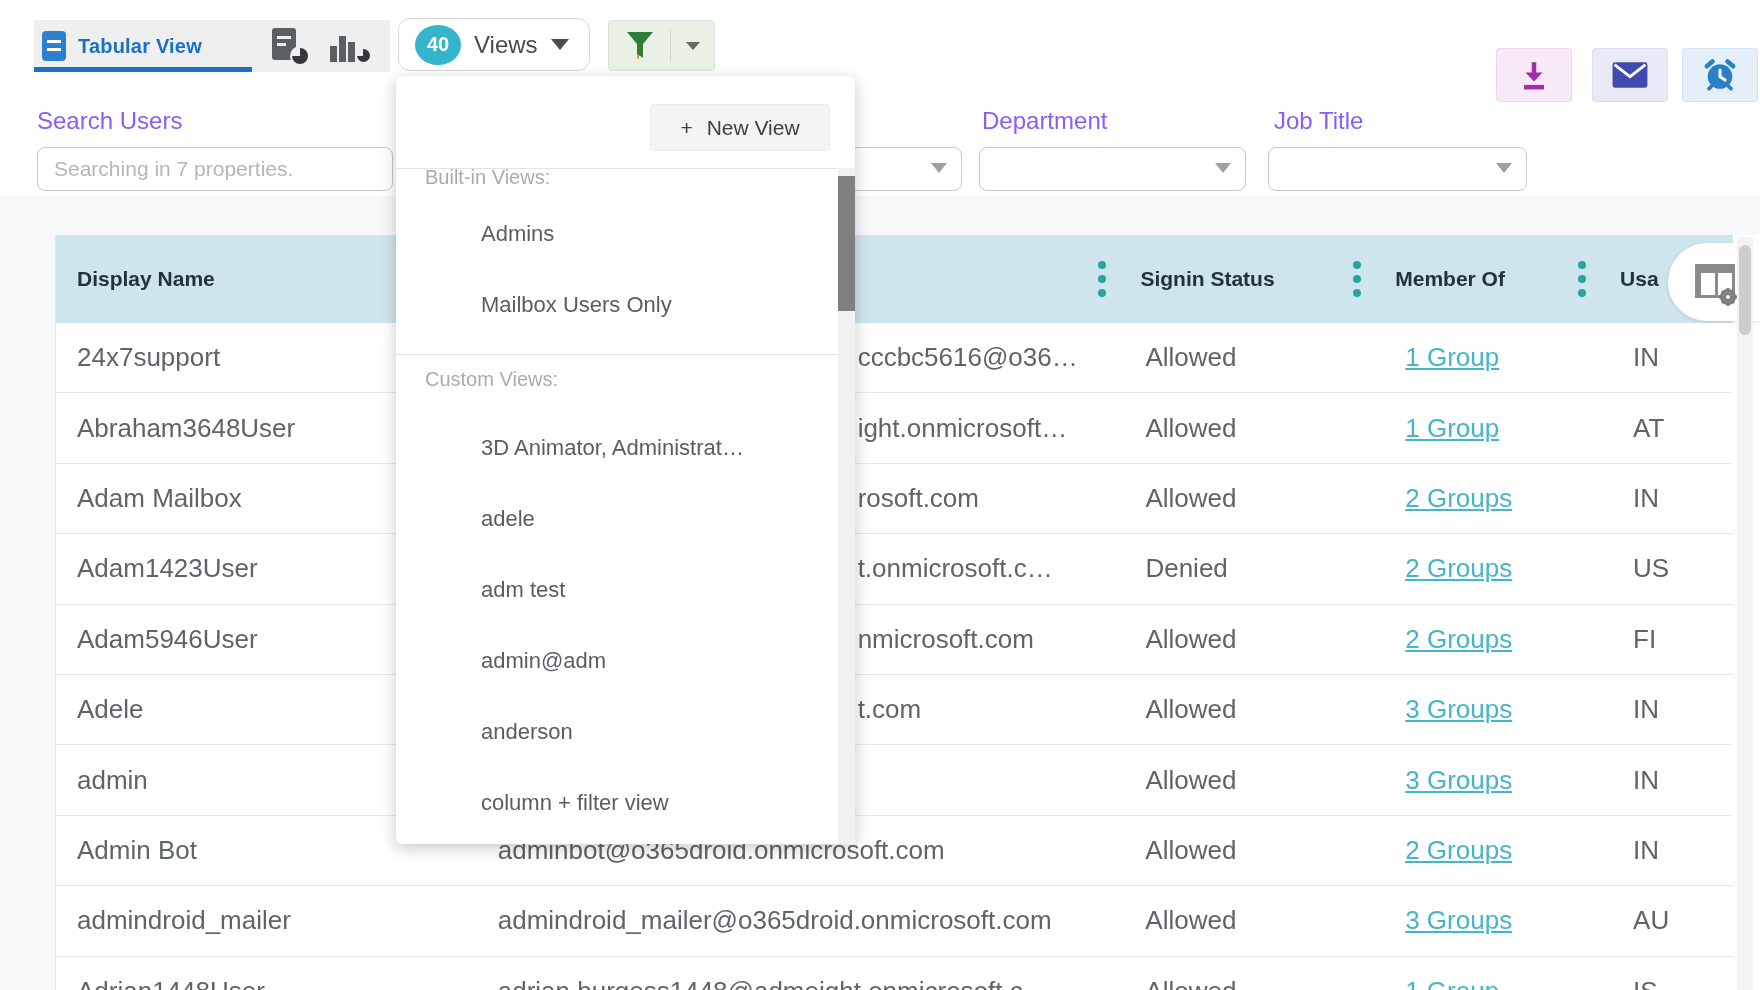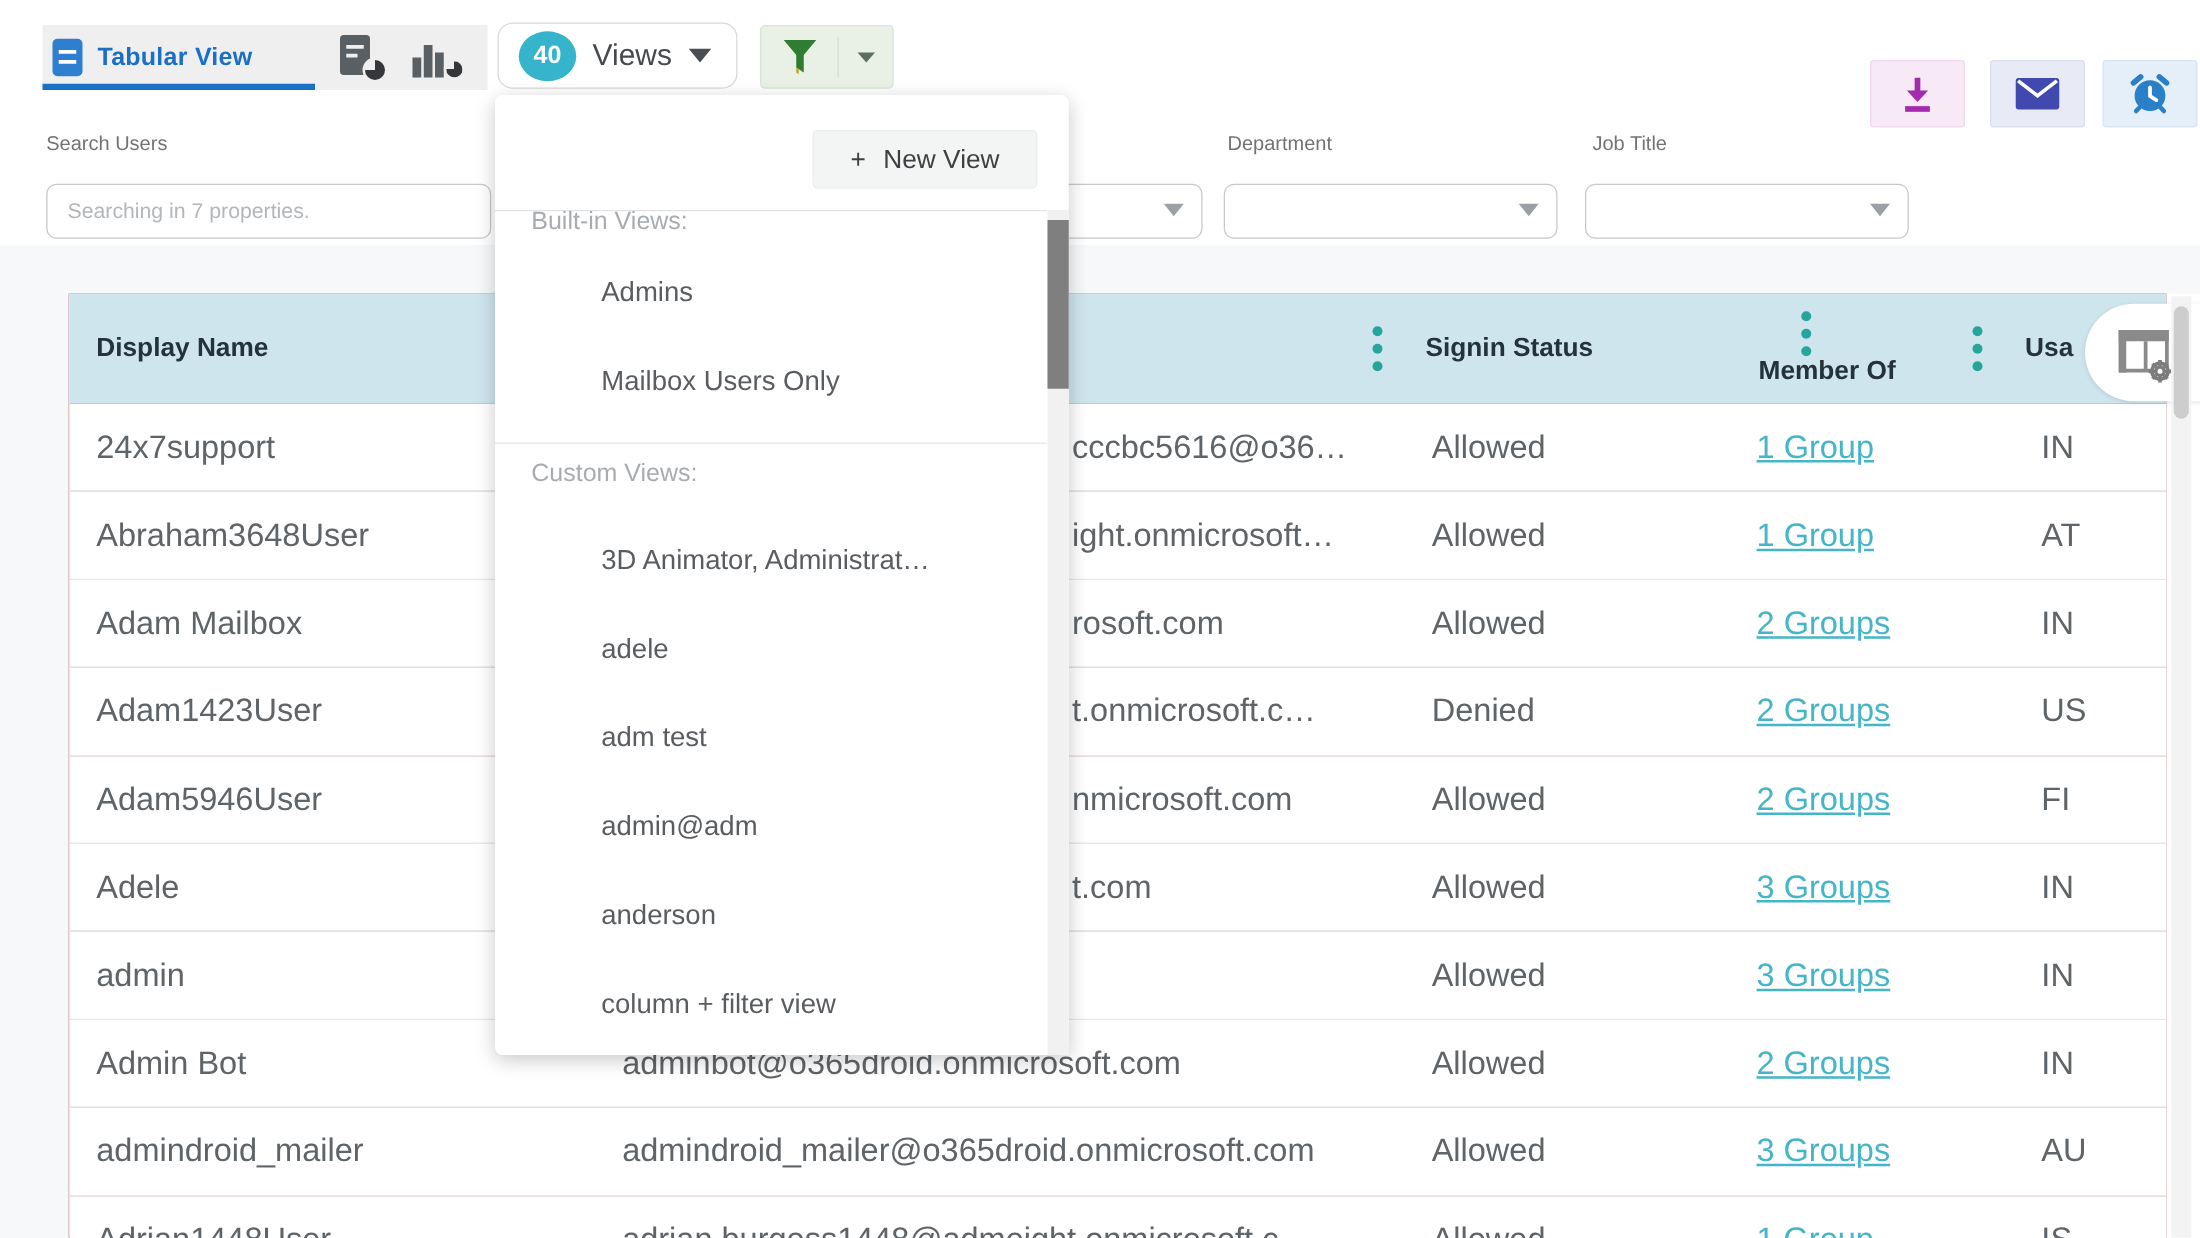--- a/index.html
+++ b/index.html
@@ -39,39 +39,39 @@
   .filter-right { flex:1; display:flex; justify-content:center; }
   .caret-sm { width:0; height:0; border-left:7px solid transparent; border-right:7px solid transparent; border-top:8px solid #5e6e5e; }
 
   
   .act-btn { top:48px; width:76px; height:54px; border-radius:3px; display:flex; align-items:center; justify-content:center; cursor:pointer; }
   .act-download { left:1496px; background:#f8e9f6; border:1px solid #efd8ee; }
   .act-mail { left:1592px; background:#e8eaf6; border:1px solid #dbdef0; }
   .act-alarm { left:1682px; background:#e4effa; border:1px solid #d5e5f4; }
 
   
-  .fld-label { font-size:16px; color:#737373; }
+  .fld-label { font-size:24px; color:#8b5cf6; }
   .fld-box { position:absolute; height:44px; background:#fff; border:1px solid #c8c8c8; border-radius:8px; }
   .fld-caret { position:absolute; right:14px; top:15px; width:0; height:0;
                border-left:8px solid transparent; border-right:8px solid transparent; border-top:10px solid #9aa0a4; }
   .search-input { width:100%; height:100%; border:none; outline:none; background:transparent; border-radius:8px;
-                  font-family:"Liberation Sans",sans-serif; font-size:17px; color:#5f6368; padding:0 16px; }
+                  font-family:"Liberation Sans",sans-serif; font-size:21px; color:#5f6368; padding:0 16px; }
   .search-input::placeholder { color:#b3b7ba; }
 
   .gray-band { left:0; top:196px; width:1760px; height:39px; background:#f6f8f9; }
   .left-gutter { left:0; top:235px; width:55px; height:755px; background:#f6f8f9; }
 
   
   .table-wrap { left:55px; top:235px; width:1678px; height:755px; background:#7f1d1d; border-left:1px solid #e4e4e4; }
   .thead { display:flex; height:88px; background:#cfe5ed; align-items:center; }
   .th { font-size:21px; font-weight:700; color:#24323b; display:flex; align-items:center; }
   .c-display { width:442px; padding-left:21px; }
   .c-upn { width:593px; }
   .c-signin { width:255px; }
-  .c-member { width:225px;flex-direction:column; }
+  .c-member { width:225px; }
   .c-loc { width:163px; }
   .th.c-signin { padding-left:8px; } .th.c-member { padding-left:8px; } .th.c-loc { padding-left:8px; }
   .kebab { display:flex; flex-direction:column; gap:6px; margin-right:34px; cursor:pointer; }
   .kebab i { width:8px; height:8px; border-radius:50%; background:#26a69a; }
   .trow { display:flex; height:70.4px; align-items:center; border-bottom:1px solid #e8e8e8; background:#fff; cursor:pointer; }
   .td { font-size:26px; color:#5f6468; white-space:nowrap; overflow:hidden; }
   .td.c-upn { padding-right:10px; }
   .td.c-upn.clipped { padding-left:360px; }
   .td.c-signin { padding-left:55px; }
   .td.c-member { padding-left:60px; }

